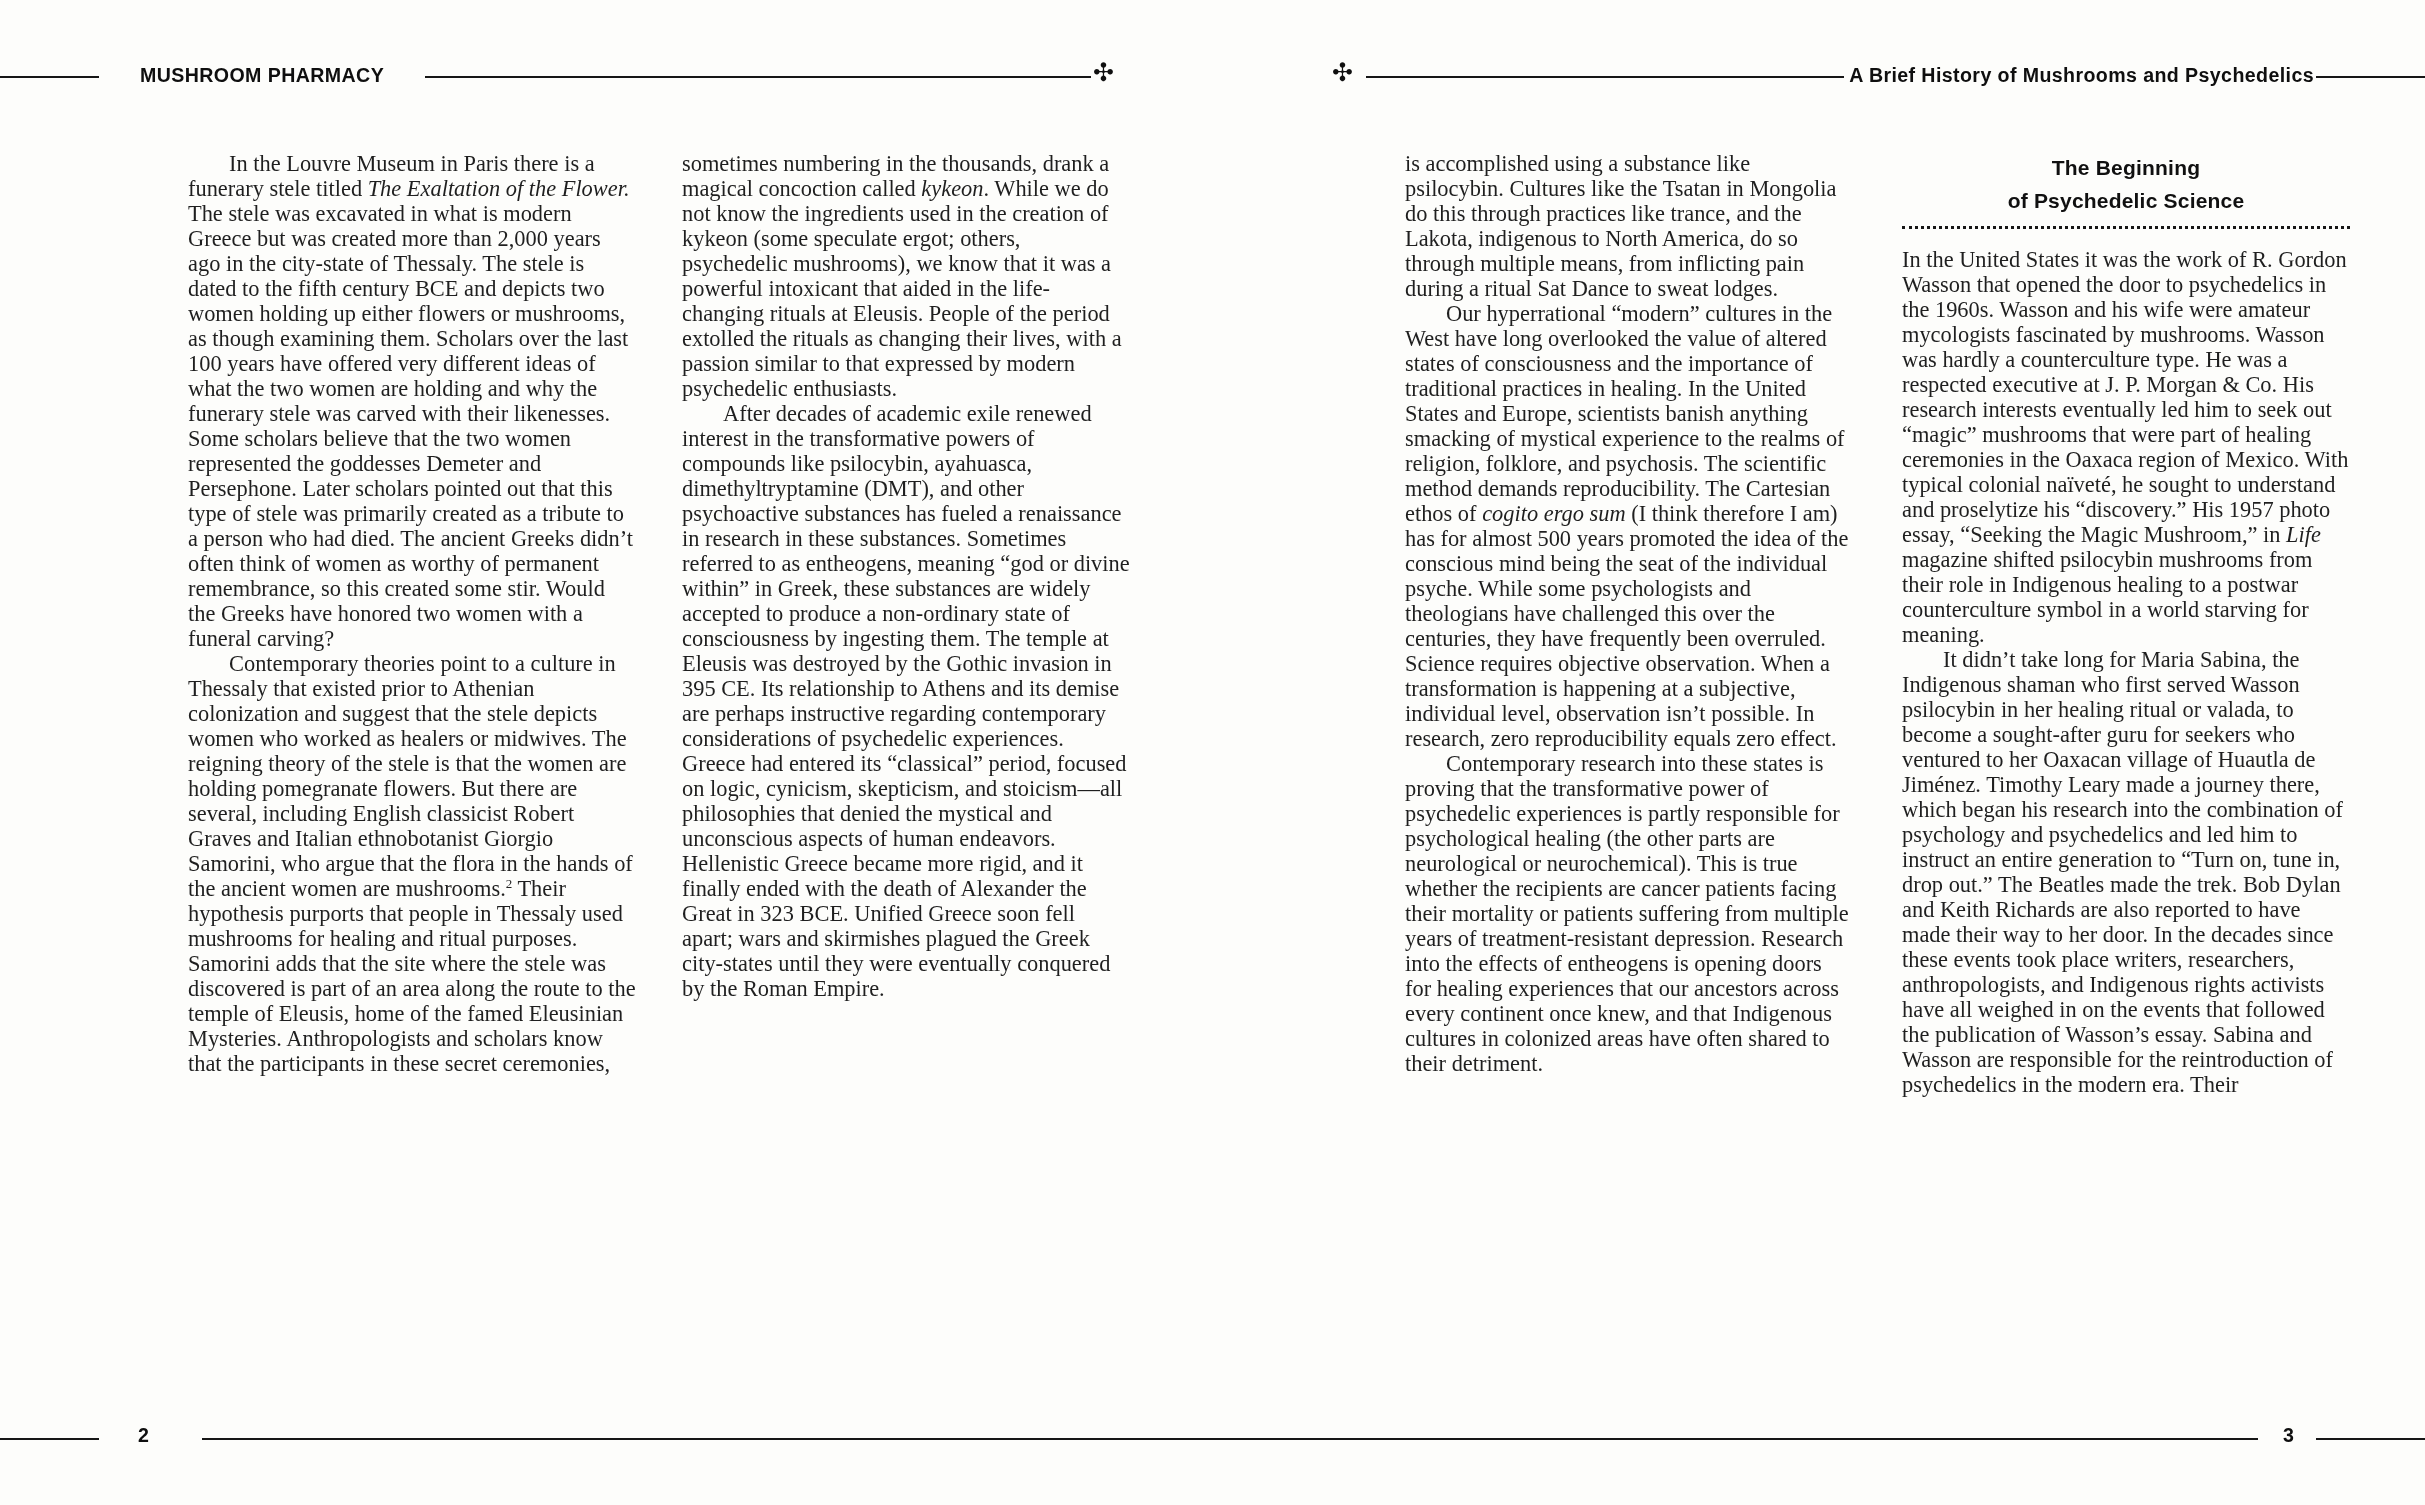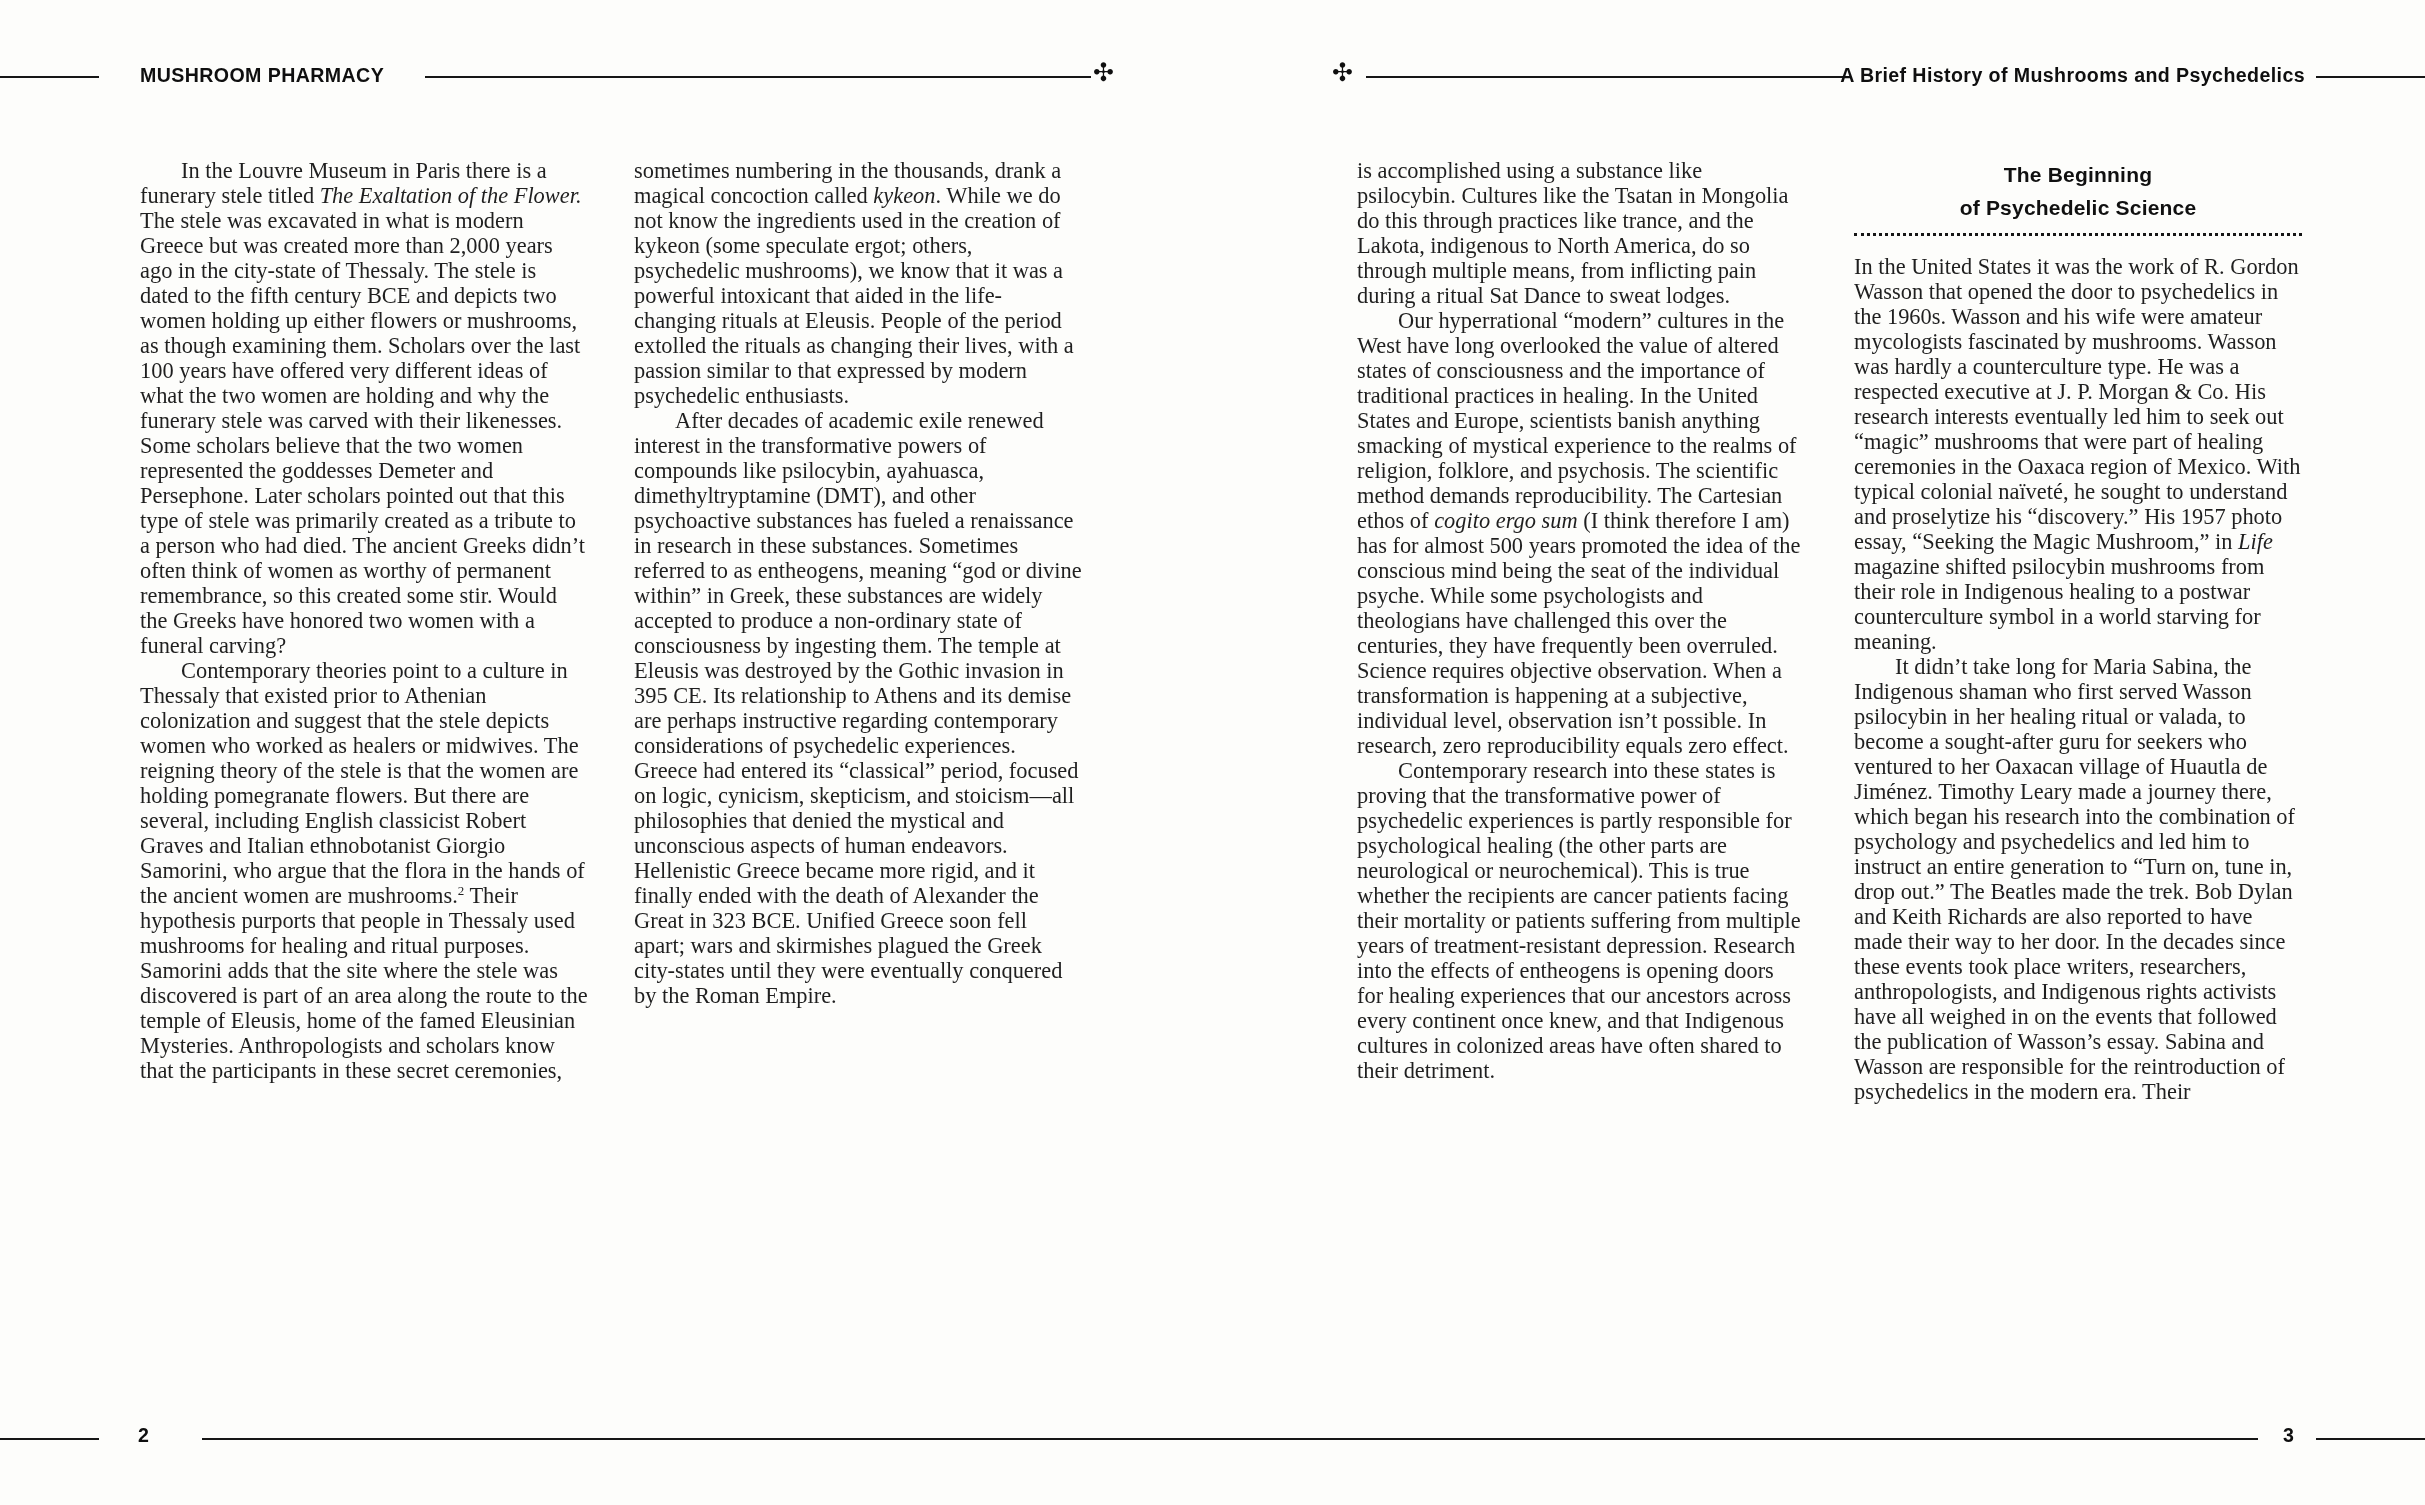--- a/index.html
+++ b/index.html
@@ -18,24 +18,24 @@
     font-family:"Liberation Sans", sans-serif;
     font-weight:bold; font-size:19.6px; letter-spacing:0.4px;
     color:#0f0f0f; white-space:nowrap;
   }
   .ornament {
     position:absolute; top:59px;
     font-family:"DejaVu Sans", sans-serif;
     font-size:25px; line-height:28px; color:#0f0f0f;
   }
   .col {
-    position:absolute; top:158px; width:448px;
+    position:absolute; top:151px; width:448px;
     font-size:22.4px; line-height:25px;
     text-align:left;
-    -webkit-hyphens:auto; hyphens:auto;
+    -webkit-hyphens:auto; hyphens:auto;margin-left:48px;
   }
   .col p { margin:0; }
   .col p.indent { text-indent:41px; }
   .col i { font-style:italic; }
   .col sup { font-size:0.58em; vertical-align:super; line-height:0; }
   .section-heading {
     font-family:"Liberation Sans", sans-serif;
     font-weight:bold; font-size:21px; line-height:33px;
     letter-spacing:0.2px; text-align:center; color:#101010;
   }
@@ -55,21 +55,21 @@
 
 <div class="spread" style="background: rgb(253, 253, 251); color: rgb(31, 31, 31);">
 
   <div class="rule" style="top:76px; left:0; width:99px;"></div>
   <div class="running-head" style="left:140px;">MUSHROOM PHARMACY</div>
   <div class="rule" style="top:76px; left:425px; width:666px;"></div>
   <span class="ornament" style="left:1093px;">✣</span>
 
   <span class="ornament" style="left:1332px;">✣</span>
   <div class="rule" style="top:76px; left:1366px; width:478px;"></div>
-  <div class="running-head" style="right:121px; text-align:right;margin-left:36px;">A Brief History of Mushrooms and Psychedelics</div>
+  <div class="running-head" style="right:112px; text-align:right;margin-left:36px;">A Brief History of Mushrooms and Psychedelics</div>
   <div class="rule" style="top:76px; left:2316px; width:110px;"></div>
 
   <div class="col" style="left:140px;">
       <p class="indent"><span>In the Louvre Museum in Paris there is a funerary stele titled </span><i>The Exaltation of the Flower.</i><span> The stele was excavated in what is modern Greece but was created more than 2,000 years ago in the city-state of Thessaly. The stele is dated to the fifth century BCE and depicts two women holding up either flowers or mushrooms, as though examining them. Scholars over the last 100 years have offered very different ideas of what the two women are holding and why the funerary stele was carved with their likenesses. Some scholars believe that the two women represented the goddesses Demeter and Persephone. Later scholars pointed out that this type of stele was primarily created as a tribute to a person who had died. The ancient Greeks didn’t often think of women as worthy of permanent remembrance, so this created some stir. Would the Greeks have honored two women with a funeral carving?</span></p>
       <p class="indent"><span>Contemporary theories point to a culture in Thessaly that existed prior to Athenian colonization and suggest that the stele depicts women who worked as healers or midwives. The reigning theory of the stele is that the women are holding pomegranate flowers. But there are several, including English classicist Robert Graves and Italian ethnobotanist Giorgio Samorini, who argue that the flora in the hands of the ancient women are mushrooms.</span><sup>2</sup><span> Their hypothesis purports that people in Thessaly used mushrooms for healing and ritual purposes. Samorini adds that the site where the stele was discovered is part of an area along the route to the temple of Eleusis, home of the famed Eleusinian Mysteries. Anthropologists and scholars know that the participants in these secret ceremonies,</span></p>
     </div>
   <div class="col" style="left:634px;">
       <p><span>sometimes numbering in the thousands, drank a magical concoction called </span><i>kykeon</i><span>. While we do not know the ingredients used in the creation of kykeon (some speculate ergot; others, psychedelic mushrooms), we know that it was a powerful intoxicant that aided in the life-changing rituals at Eleusis. People of the period extolled the rituals as changing their lives, with a passion similar to that expressed by modern psychedelic enthusiasts.</span></p>
       <p class="indent"><span>After decades of academic exile renewed interest in the transformative powers of compounds like psilocybin, ayahuasca, dimethyltryptamine (DMT), and other psychoactive substances has fueled a renaissance in research in these substances. Sometimes referred to as entheogens, meaning “god or divine within” in Greek, these substances are widely accepted to produce a non-ordinary state of consciousness by ingesting them. The temple at Eleusis was destroyed by the Gothic invasion in 395 CE. Its relationship to Athens and its demise are perhaps instructive regarding contemporary considerations of psychedelic experiences. Greece had entered its “classical” period, focused on logic, cynicism, skepticism, and stoicism—all philosophies that denied the mystical and unconscious aspects of human endeavors. Hellenistic Greece became more rigid, and it finally ended with the death of Alexander the Great in 323 BCE. Unified Greece soon fell apart; wars and skirmishes plagued the Greek city-states until they were eventually conquered by the Roman Empire.</span></p>
     </div>

